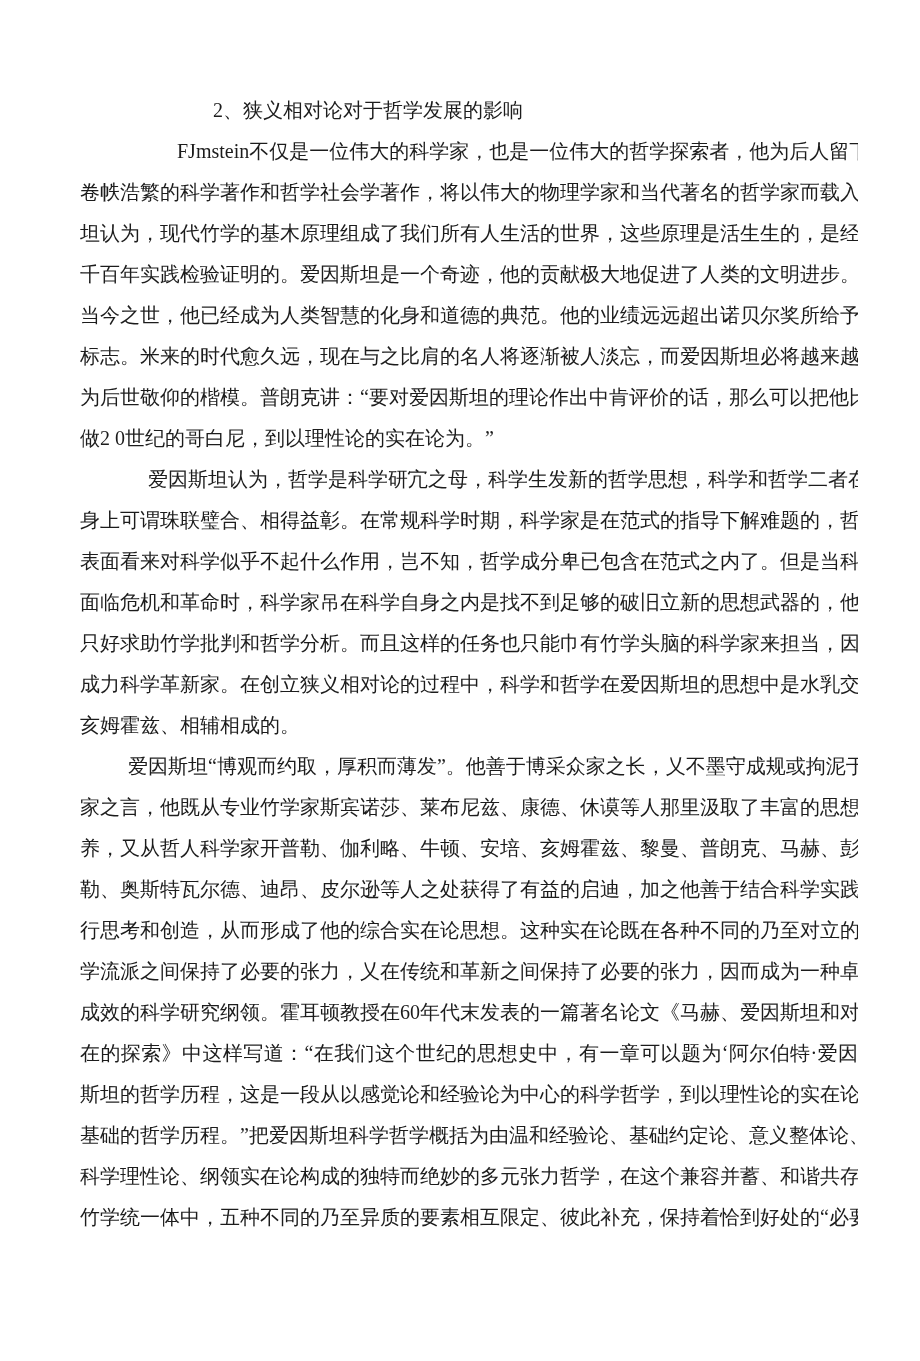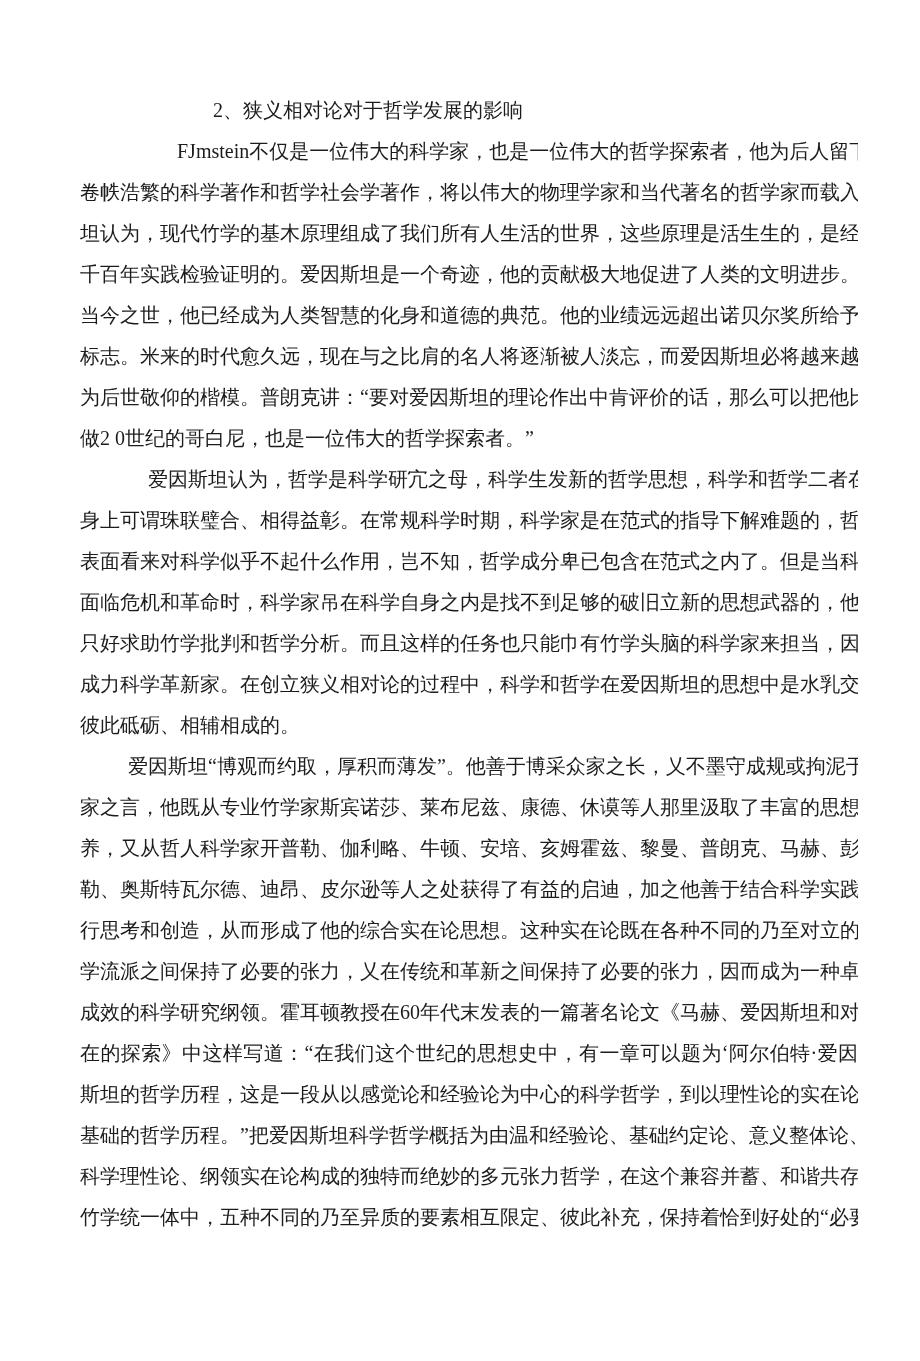--- a/index.html
+++ b/index.html
@@ -54,30 +54,30 @@
   <div class="heading-line">2、狭义相对论对于哲学发展的影响</div>
   <div>
       <div class="paragraph para-0">
         <div class="line first">FJmstein不仅是一位伟大的科学家，也是一位伟大的哲学探索者，他为后人留下了</div>
         <div class="line">卷帙浩繁的科学著作和哲学社会学著作，将以伟大的物理学家和当代著名的哲学家而载入史</div>
         <div class="line">坦认为，现代竹学的基木原理组成了我们所有人生活的世界，这些原理是活生生的，是经过</div>
         <div class="line">千百年实践检验证明的。爱因斯坦是一个奇迹，他的贡献极大地促进了人类的文明进步。在</div>
         <div class="line">当今之世，他已经成为人类智慧的化身和道德的典范。他的业绩远远超出诺贝尔奖所给予的</div>
         <div class="line">标志。米来的时代愈久远，现在与之比肩的名人将逐渐被人淡忘，而爱因斯坦必将越来越成</div>
         <div class="line">为后世敬仰的楷模。普朗克讲：“要对爱因斯坦的理论作出中肯评价的话，那么可以把他比</div>
-        <div class="line last">做2 0世纪的哥白尼，也是一位伟大的哲学探索者。”</div>
+        <div class="line last">做2 0世纪的哥白尼，到以理性论的实在论为。”</div>
       </div>
       <div class="paragraph para-1">
         <div class="line first">爱因斯坦认为，哲学是科学研宂之母，科学生发新的哲学思想，科学和哲学二者在他</div>
         <div class="line">身上可谓珠联璧合、相得益彰。在常规科学时期，科学家是在范式的指导下解难题的，哲学</div>
         <div class="line">表面看来对科学似乎不起什么作用，岂不知，哲学成分卑已包含在范式之内了。但是当科学</div>
         <div class="line">面临危机和革命时，科学家吊在科学自身之内是找不到足够的破旧立新的思想武器的，他们</div>
         <div class="line">只好求助竹学批判和哲学分析。而且这样的任务也只能巾有竹学头脑的科学家来担当，因为</div>
         <div class="line">成力科学革新家。在创立狭义相对论的过程中，科学和哲学在爱因斯坦的思想中是水乳交融、</div>
-        <div class="line last">彼此砥砺、相辅相成的。</div>
+        <div class="line last">亥姆霍兹、相辅相成的。</div>
       </div>
       <div class="paragraph para-2">
         <div class="line first">爱因斯坦“博观而约取，厚积而薄发”。他善于博采众家之长，乂不墨守成规或拘泥于一</div>
         <div class="line">家之言，他既从专业竹学家斯宾诺莎、莱布尼兹、康德、休谟等人那里汲取了丰富的思想营</div>
         <div class="line">养，又从哲人科学家开普勒、伽利略、牛顿、安培、亥姆霍兹、黎曼、普朗克、马赫、彭加</div>
         <div class="line">勒、奥斯特瓦尔德、迪昂、皮尔逊等人之处获得了有益的启迪，加之他善于结合科学实践进</div>
         <div class="line">行思考和创造，从而形成了他的综合实在论思想。这种实在论既在各种不同的乃至对立的哲</div>
         <div class="line">学流派之间保持了必要的张力，乂在传统和革新之间保持了必要的张力，因而成为一种卓有</div>
         <div class="line">成效的科学研究纲领。霍耳顿教授在60年代末发表的一篇著名论文《马赫、爱因斯坦和对实</div>
         <div class="line">在的探索》中这样写道：“在我们这个世纪的思想史中，有一章可以题为‘阿尔伯特·爱因</div>

